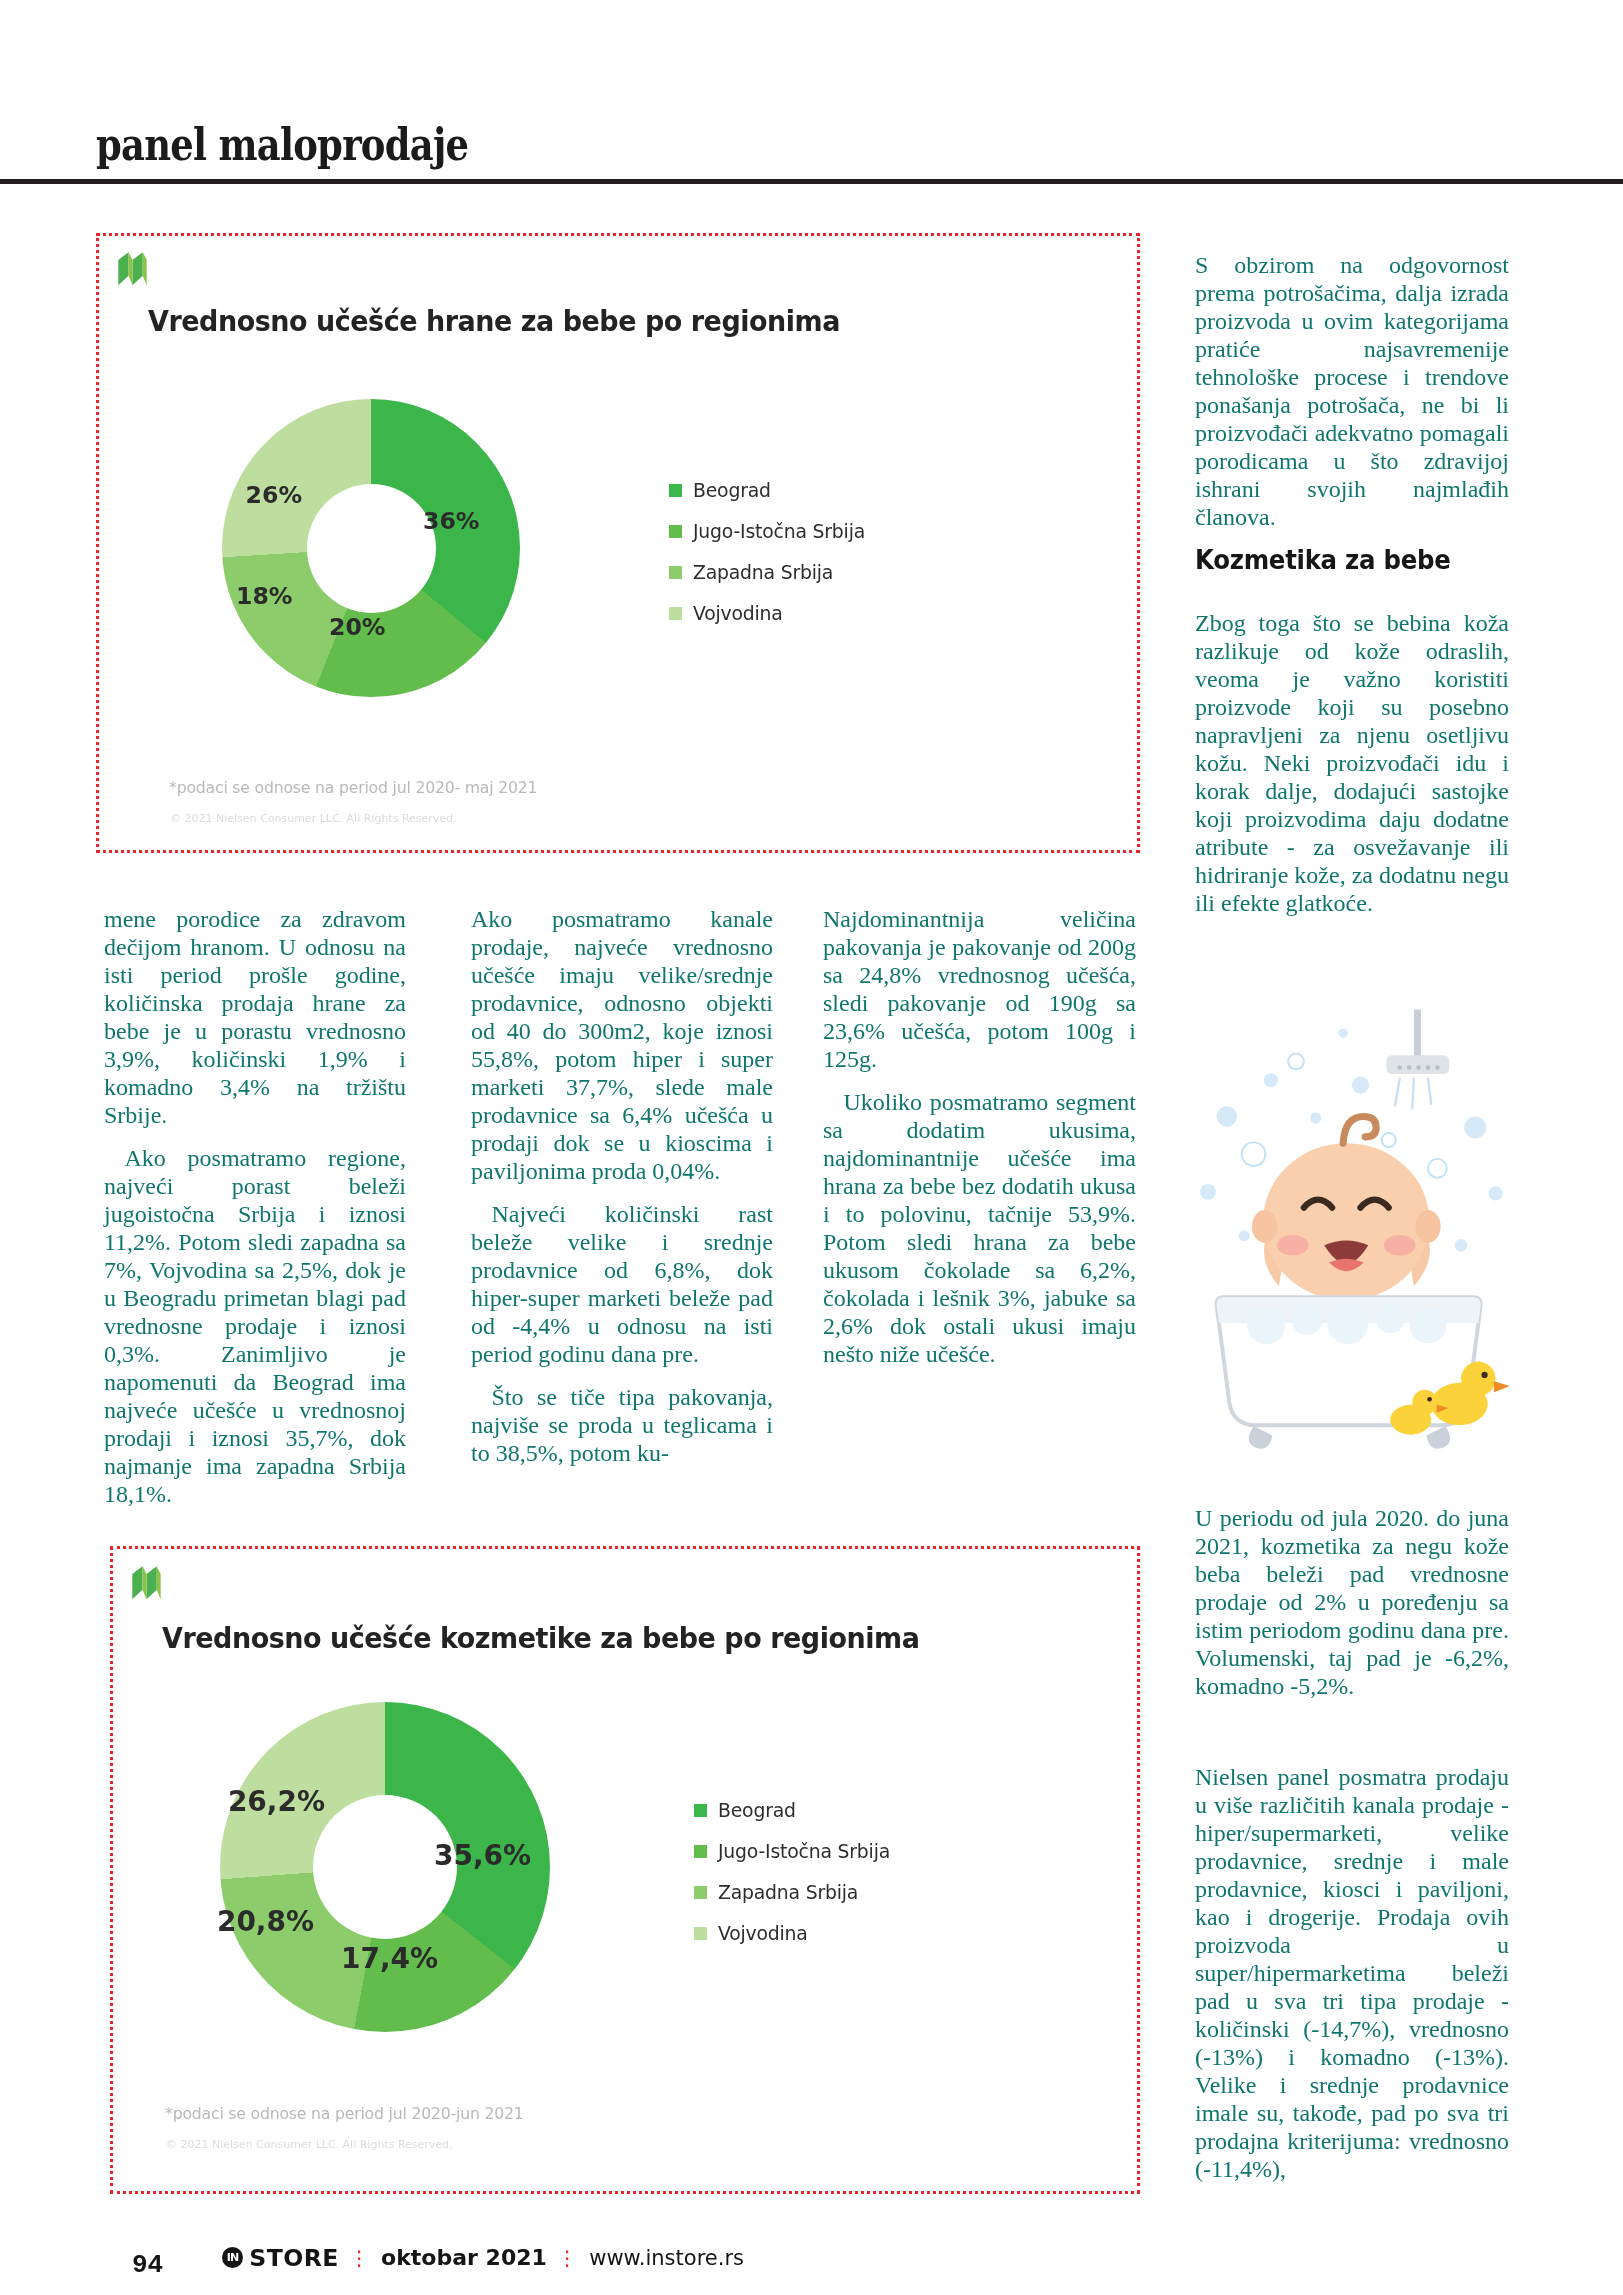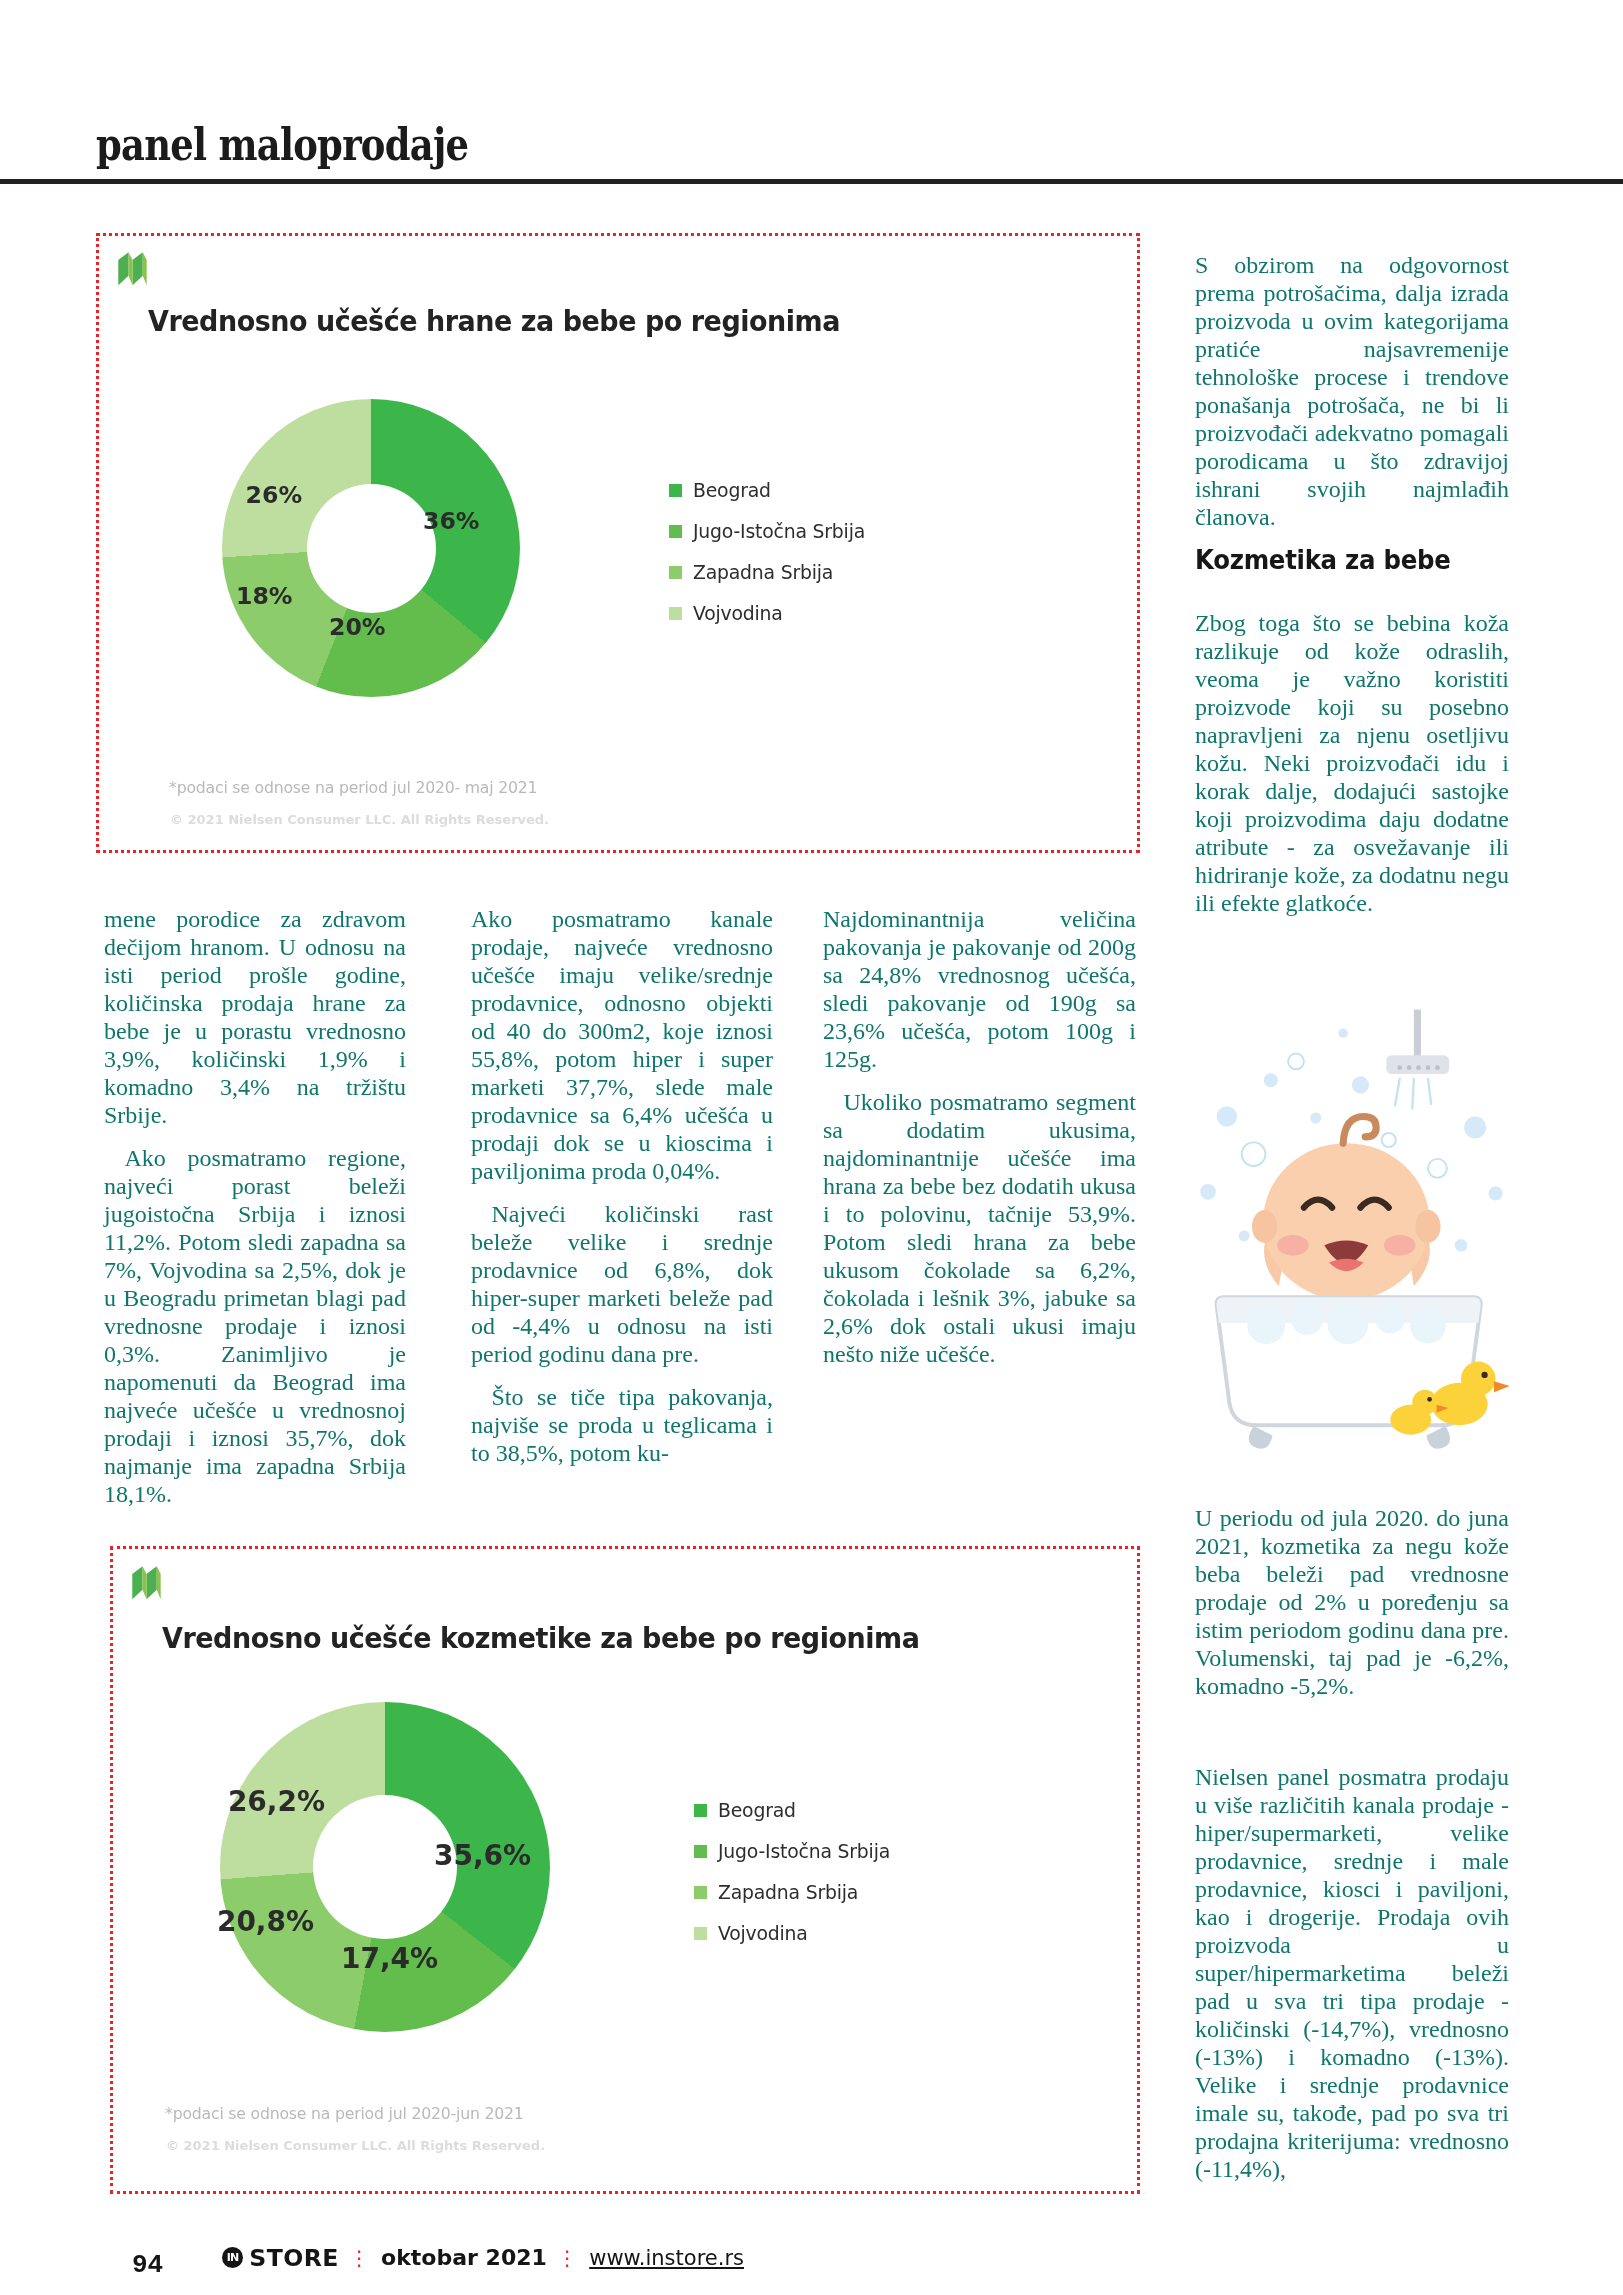--- a/index.html
+++ b/index.html
@@ -24,21 +24,21 @@
   .donut{position:relative;border-radius:50%;}
   .donut .hole{position:absolute;border-radius:50%;background:#fff;}
   .slice-label{position:absolute;font-family:"DejaVu Sans",sans-serif;font-weight:bold;color:#2b2b2b;white-space:nowrap;}
 
   .legend{position:absolute;font-family:"DejaVu Sans",sans-serif;}
   .legend-row{display:flex;align-items:center;margin-bottom:18px;}
   .legend-swatch{width:13.4px;height:13.4px;margin-right:10.2px;flex:0 0 auto;}
   .legend-text{font-size:19.6px;color:#2d2d2d;letter-spacing:-0.2px;white-space:nowrap;transform:scaleX(.96);transform-origin:left center;}
 
   .fig-note{position:absolute;font-family:"DejaVu Sans",sans-serif;font-size:15.7px;color:#b9b9b9;white-space:nowrap;letter-spacing:-0.2px;}
-  .fig-credit{position:absolute;font-family:"DejaVu Sans",sans-serif;font-size:13px;color:#dcdcdc;white-space:nowrap;font-weight:bold;}
+  .fig-credit{position:absolute;font-family:"DejaVu Sans",sans-serif;font-size:11px;color:#dcdcdc;white-space:nowrap;}
 
   
   .col{position:absolute;font-family:"Liberation Serif",serif;font-size:24px;line-height:28px;color:#0f766e;text-align:justify;-webkit-hyphens:none;hyphens:none;}
   .col p{margin:0;}
   .col p+p{text-indent:20.4px;margin-top:15px;}
 
   .c1{left:104px;top:905px;width:302px;}
   .c2{left:471px;top:905px;width:302px;}
   .c3{left:823px;top:905px;width:313px;}
 
@@ -56,21 +56,21 @@
   .baby-art svg{display:block;}
 
   
   .footer{position:absolute;left:0;top:2242px;width:1623px;height:47px;}
   .foot-page{position:absolute;left:103px;top:8px;font-family:Liberation Mono, monospace;font-weight:bold;font-size:26px;color:#151515;margin-left:29px;}
   .foot-brand{position:absolute;left:222px;top:1.6px;display:flex;align-items:center;font-family:"DejaVu Sans",sans-serif;}
   .foot-in{width:21px;height:21px;border-radius:50%;background:#151515;color:#fff;font-size:11px;font-weight:bold;display:flex;align-items:center;justify-content:center;letter-spacing:-0.8px;margin-right:6.3px;text-align:center;}
   .foot-store{font-weight:bold;font-size:23.6px;letter-spacing:0.4px;color:#151515;}
   .foot-sep{color:#e8242a;font-size:20.4px;margin:0 10.2px;letter-spacing:1.6px;}
   .foot-date{font-weight:bold;font-size:22px;color:#151515;}
-  .foot-url{font-size:21px;color:#151515;text-decoration:underline;}
+  .foot-url{font-size:21px;color:#151515;}
 </style>
 </head>
 <body>
 
 <div class="page-head">
   <div class="masthead-title">panel maloprodaje</div>
   <div class="head-rule"></div>
 </div>
 
 <div class="figure-box fig1">

